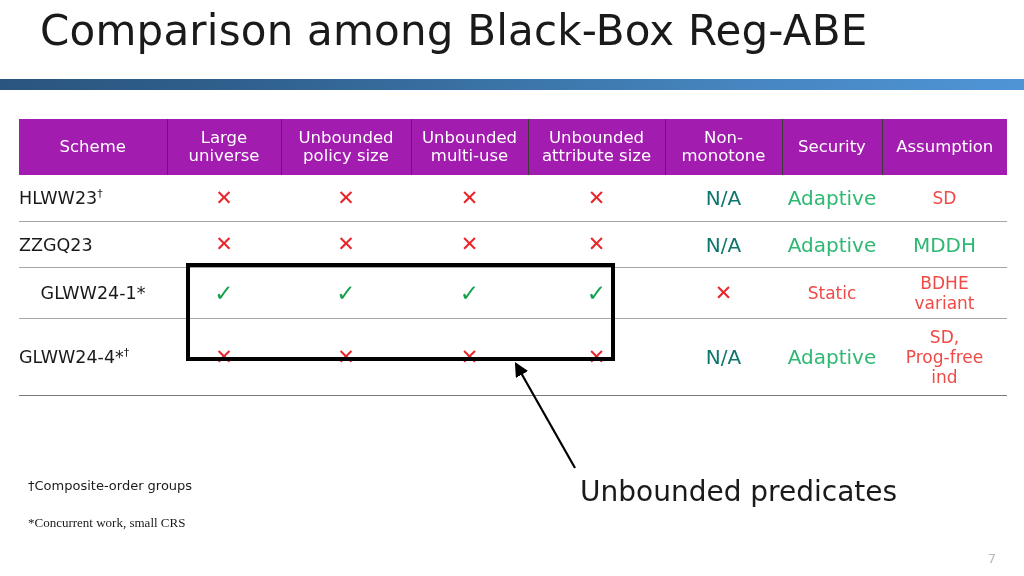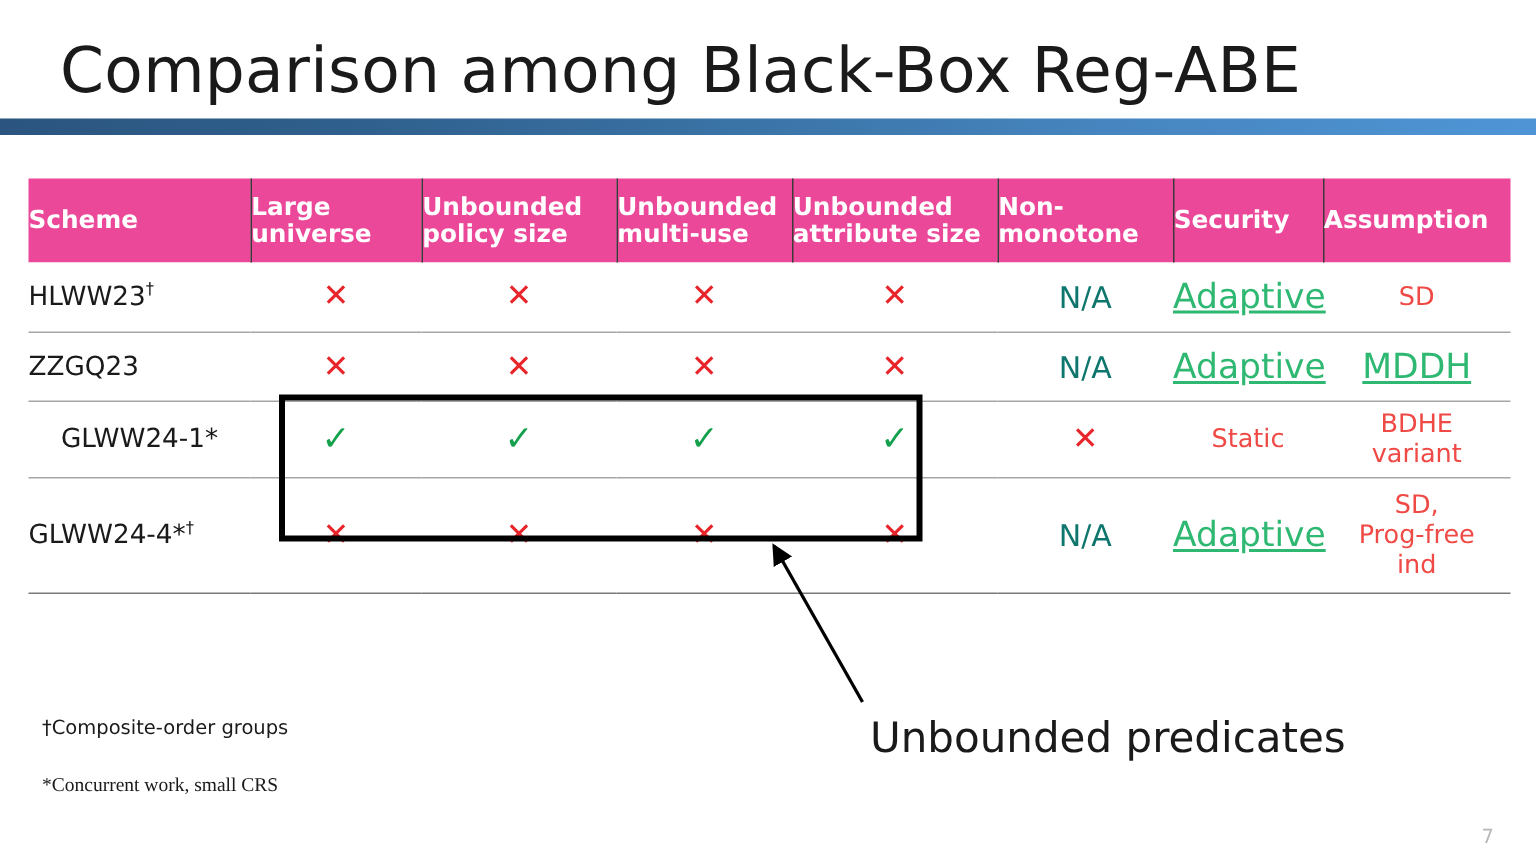--- a/index.html
+++ b/index.html
@@ -12,21 +12,21 @@
     background: #ffffff;
     font-family: "DejaVu Sans", "Liberation Sans", sans-serif;
     overflow: hidden;
     position: relative;
   }
 
   
   #slide-title {
     position: absolute;
     left: 40px;
-    top: 22px;
+    top: 6px;
     font-family: "DejaVu Sans", "Liberation Sans", sans-serif;
     font-size: 42px;
     font-weight: 400;
     color: #1a1a1a;
     letter-spacing: 0.2px;
     white-space: nowrap;
   }
 
   #title-rule {
     position: absolute;
@@ -46,27 +46,27 @@
     border-collapse: collapse;
     table-layout: fixed;
   }
   #comparison-table th,
   #comparison-table td {
     padding: 0;
     margin: 0;
   }
 
   thead th {
-    background: #ec4899;
+    background: #a21caf;
     color: #ffffff;
     font-family: "DejaVu Sans", "Liberation Sans", sans-serif;
     font-size: 16.5px;
-    font-weight: bold;
+    font-weight: normal;
     line-height: 1.08;
-    text-align: left;
+    text-align: center;
     vertical-align: middle;
     height: 56px;
     border-left: 1px solid #3a3a3a;
     border-right: 1px solid #3a3a3a;
   }
   thead th:first-child { border-left: none; }
   thead th:last-child  { border-right: none; }
 
   tbody td {
     border-bottom: 1px solid #a6a6a6;
@@ -99,21 +99,21 @@
     font-weight: 400;
     display: inline-block;
   }
   .mark-no {
     color: #e8252a;
     font-size: 21px;
     line-height: 1;
     display: inline-block;
   }
   .val-na      { color: #0f766e; font-size: 20px; }
-  .val-good    { color: #2eb872; font-size: 23px; text-decoration: underline; }
+  .val-good    { color: #2eb872; font-size: 20px; }
   .val-bad     { color: #ef4a45; font-size: 17px; }
   .multiline   { line-height: 1.18; }
 
   
   tr.row-h1 td { height: 46px; }
   tr.row-h2 td { height: 45px; }
   tr.row-h3 td { height: 50px; }
   tr.row-h4 td { height: 50px; text-align: center; }
   tr.row-h5 td { height: 76px; }
 

